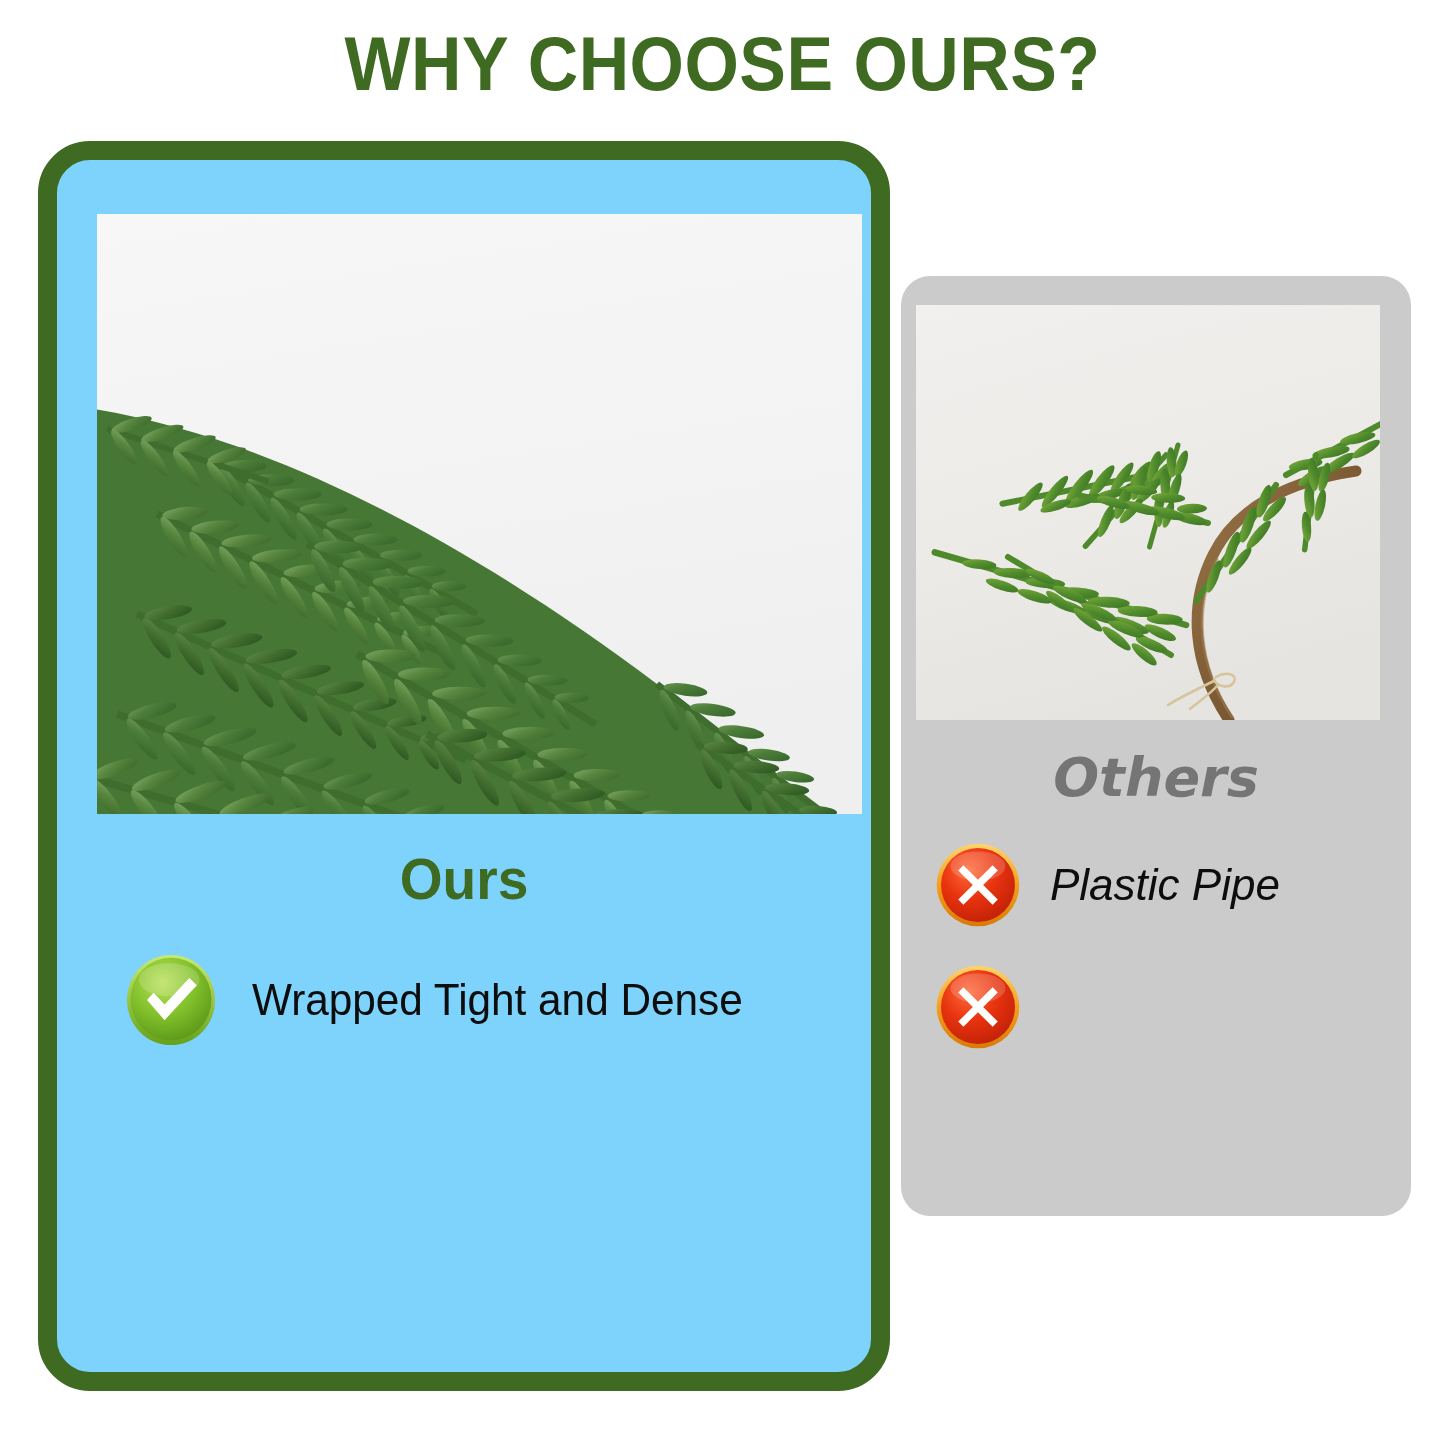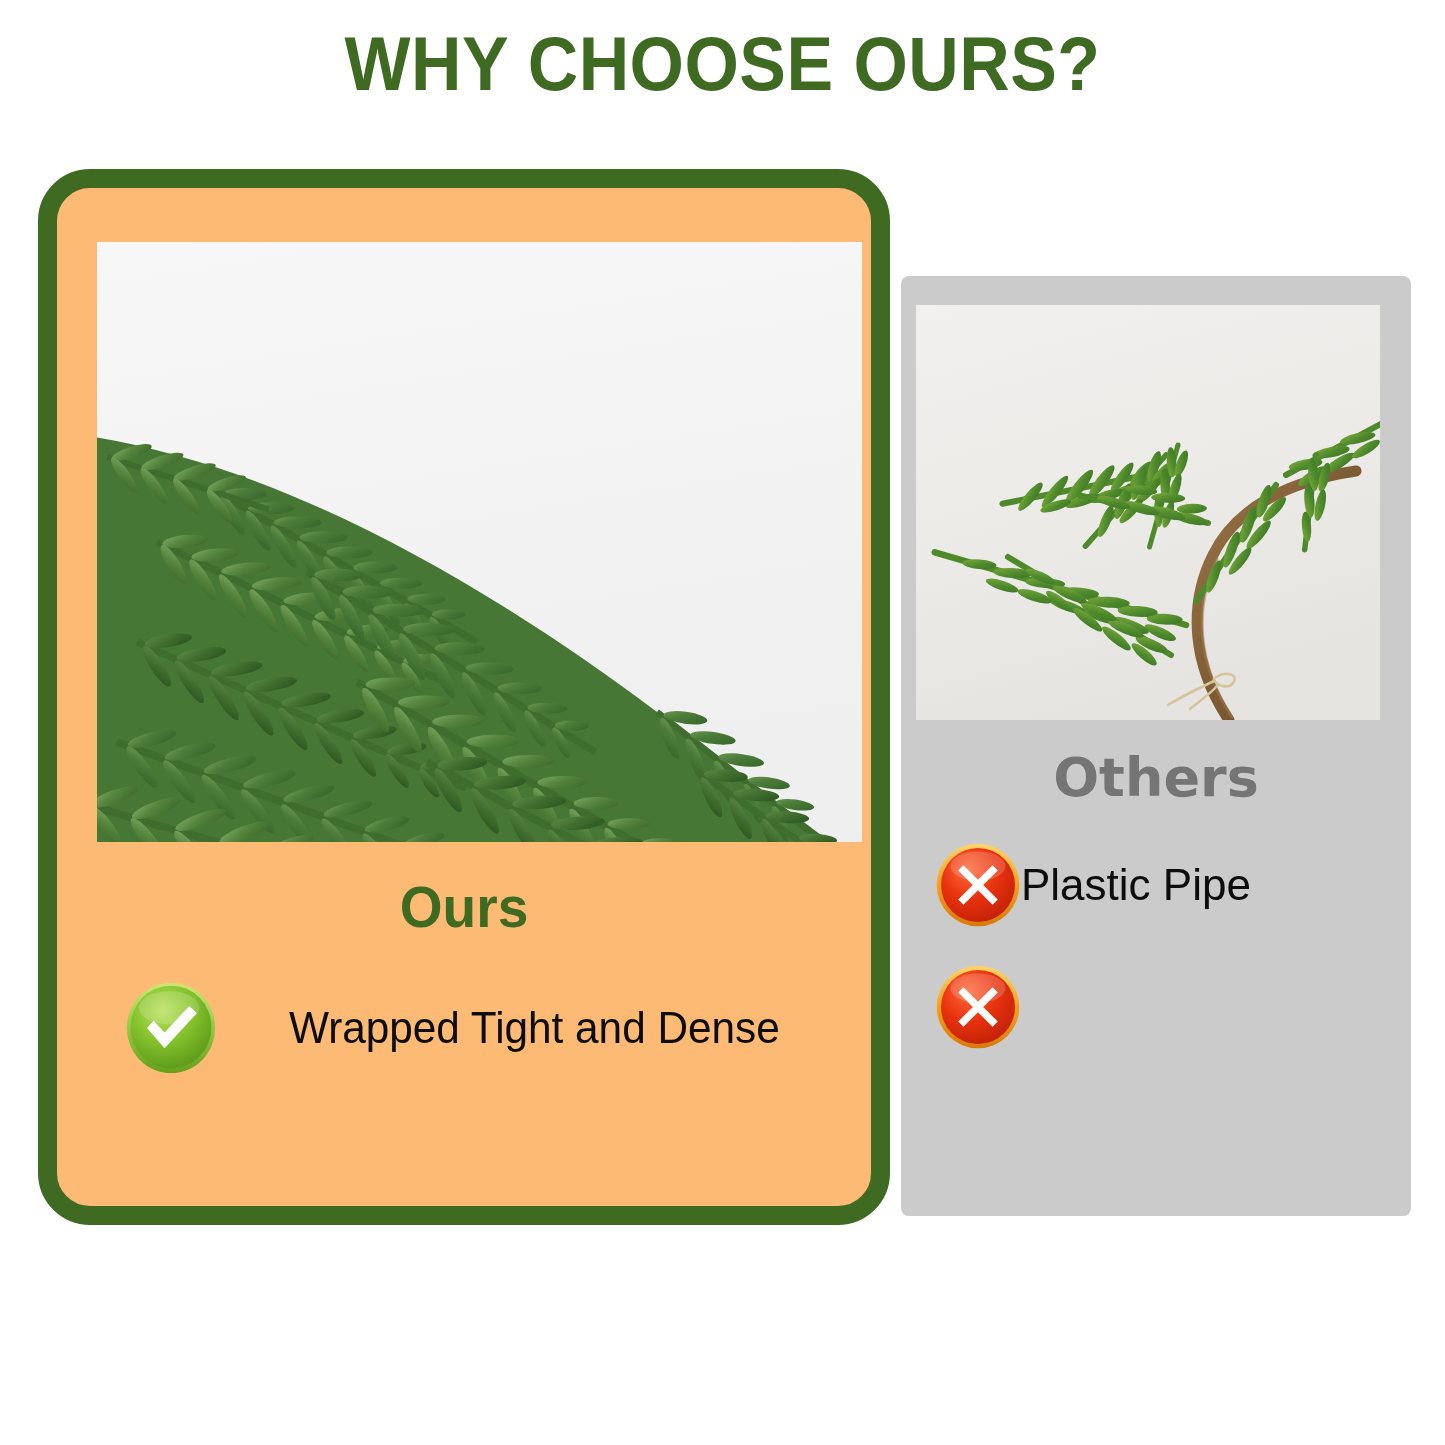--- a/index.html
+++ b/index.html
@@ -34,21 +34,22 @@
   }
 
   
   .others-panel {
     position: absolute;
     left: 901px;
     top: 276px;
     width: 510px;
     height: 940px;
     background: #cbcbcb;
-    border-radius: 8px;
+    border-radius: 29px;
+    font-style: italic;
   }
   .others-photo {
     position: absolute;
     left: 15px;
     top: 29px;
     width: 464px;
     height: 415px;
     background: #ecebe9;
     overflow: hidden;
   }
@@ -72,36 +73,36 @@
   }
   .others-row {
     display: flex;
     align-items: center;
     height: 122px;
   }
   .others-row .label {
     font-family: "Liberation Sans", sans-serif;
     font-size: 44px;
     color: #0d0d0d;
+    margin-left: 29px;
     white-space: nowrap;
     line-height: 1.05;
   }
 
   
   .ours-card {
     position: absolute;
     left: 38px;
     top: 141px;
     width: 852px;
-    height: 1056px;
-    background: #fdba74;
+    height: 1250px;
+    background: #7dd3fc;
     border: 19px solid #3f6a21;
     border-radius: 52px;
     box-sizing: border-box;
-    margin-top: 28px;
   }
   .ours-photo {
     position: absolute;
     left: 40px;
     top: 54px;
     width: 765px;
     height: 600px;
     background: #f2f2f2;
     overflow: hidden;
   }
@@ -121,21 +122,20 @@
   .ours-list {
     position: absolute;
     left: 68px;
     top: 775px;
     width: 740px;
   }
   .ours-row {
     display: flex;
     align-items: center;
     min-height: 130px;
-    gap: 37px;
   }
   .ours-row .label {
     font-family: "Liberation Sans", sans-serif;
     font-size: 45px;
     color: #0d0d0d;
     margin-left: 35px;
     line-height: 1.06;
     transform: scaleX(0.94);
     transform-origin: left center;
   }

